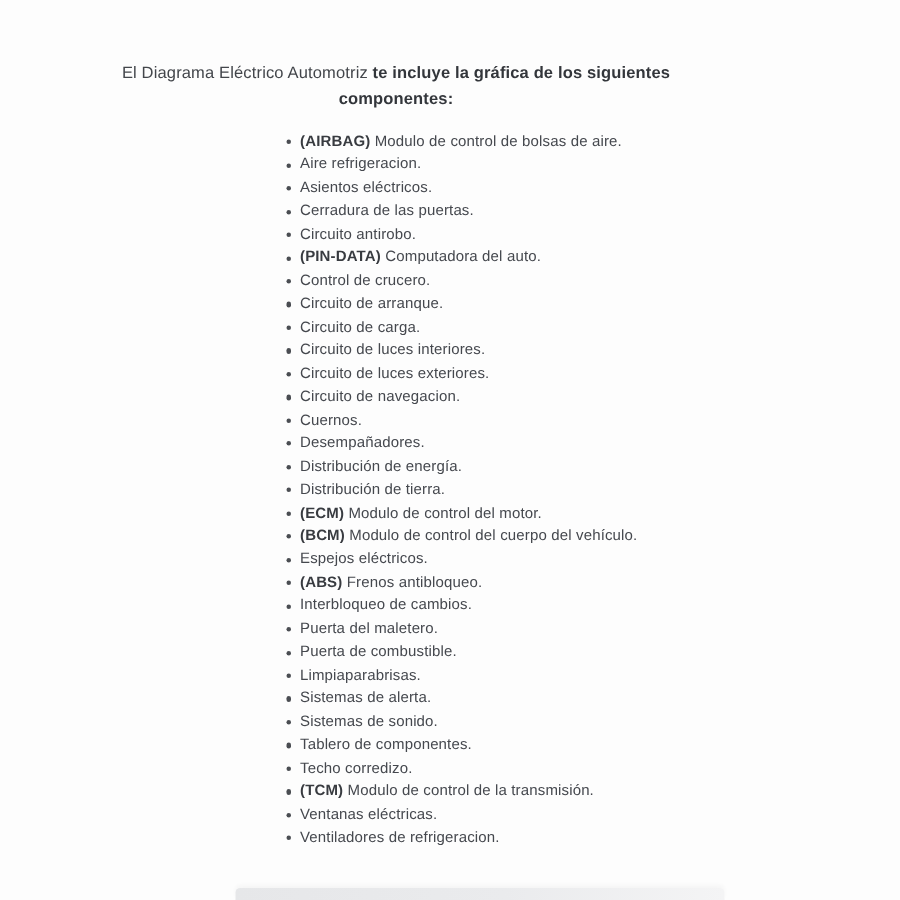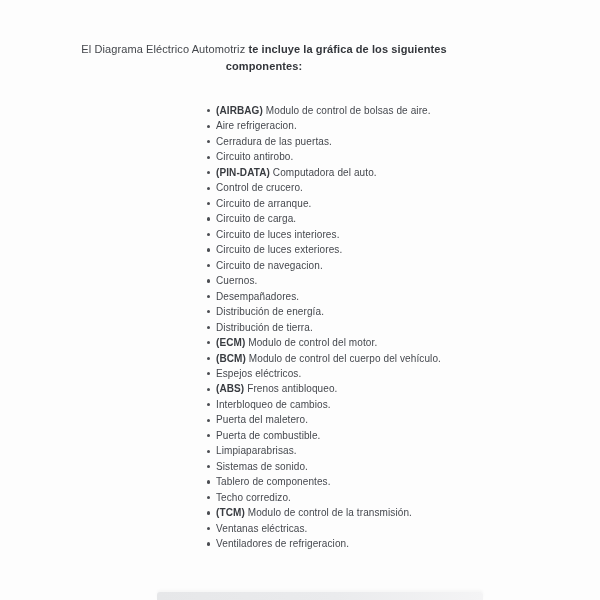--- a/index.html
+++ b/index.html
@@ -27,21 +27,21 @@
     letter-spacing: 0.1px;
   }
   .title b {
     color: #33363b;
     font-weight: 700;
   }
   ul.components {
     position: absolute;
     top: 87px;
     left: 190px;
-    margin: 16px;
+    margin: 0;
     padding: 0;
     list-style: none;
     font-size: 10px;
     line-height: 15.47px;
     color: #45484e;
     letter-spacing: 0.1px;
   }
   ul.components li {
     position: relative;
     padding-left: 10px;
@@ -72,20 +72,21 @@
   }
 </style>
 </head>
 <body>
 
 <div class="title"><span>El Diagrama Eléctrico Automotriz</span> <b>te incluye la gráfica de los siguientes</b><br><b>componentes:</b></div>
 
 <ul class="components" id="component-list">
     <li><span class="dot"></span><b>(AIRBAG)</b> <span>Modulo de control de bolsas de aire.</span></li>
     <li><span class="dot"></span><span>Aire refrigeracion.</span></li>
+    <li><span class="dot"></span><span>Asientos eléctricos.</span></li>
     <li><span class="dot"></span><span>Cerradura de las puertas.</span></li>
     <li><span class="dot"></span><span>Circuito antirobo.</span></li>
     <li><span class="dot"></span><b>(PIN-DATA)</b> <span>Computadora del auto.</span></li>
     <li><span class="dot"></span><span>Control de crucero.</span></li>
     <li><span class="dot"></span><span>Circuito de arranque.</span></li>
     <li><span class="dot"></span><span>Circuito de carga.</span></li>
     <li><span class="dot"></span><span>Circuito de luces interiores.</span></li>
     <li><span class="dot"></span><span>Circuito de luces exteriores.</span></li>
     <li><span class="dot"></span><span>Circuito de navegacion.</span></li>
     <li><span class="dot"></span><span>Cuernos.</span></li>
@@ -93,20 +94,21 @@
     <li><span class="dot"></span><span>Distribución de energía.</span></li>
     <li><span class="dot"></span><span>Distribución de tierra.</span></li>
     <li><span class="dot"></span><b>(ECM)</b> <span>Modulo de control del motor.</span></li>
     <li><span class="dot"></span><b>(BCM)</b> <span>Modulo de control del cuerpo del vehículo.</span></li>
     <li><span class="dot"></span><span>Espejos eléctricos.</span></li>
     <li><span class="dot"></span><b>(ABS)</b> <span>Frenos antibloqueo.</span></li>
     <li><span class="dot"></span><span>Interbloqueo de cambios.</span></li>
     <li><span class="dot"></span><span>Puerta del maletero.</span></li>
     <li><span class="dot"></span><span>Puerta de combustible.</span></li>
     <li><span class="dot"></span><span>Limpiaparabrisas.</span></li>
+    <li><span class="dot"></span><span>Sistemas de alerta.</span></li>
     <li><span class="dot"></span><span>Sistemas de sonido.</span></li>
     <li><span class="dot"></span><span>Tablero de componentes.</span></li>
     <li><span class="dot"></span><span>Techo corredizo.</span></li>
     <li><span class="dot"></span><b>(TCM)</b> <span>Modulo de control de la transmisión.</span></li>
     <li><span class="dot"></span><span>Ventanas eléctricas.</span></li>
     <li><span class="dot"></span><span>Ventiladores de refrigeracion.</span></li>
   </ul>
 
 <div class="bottom-strip"></div>
 

